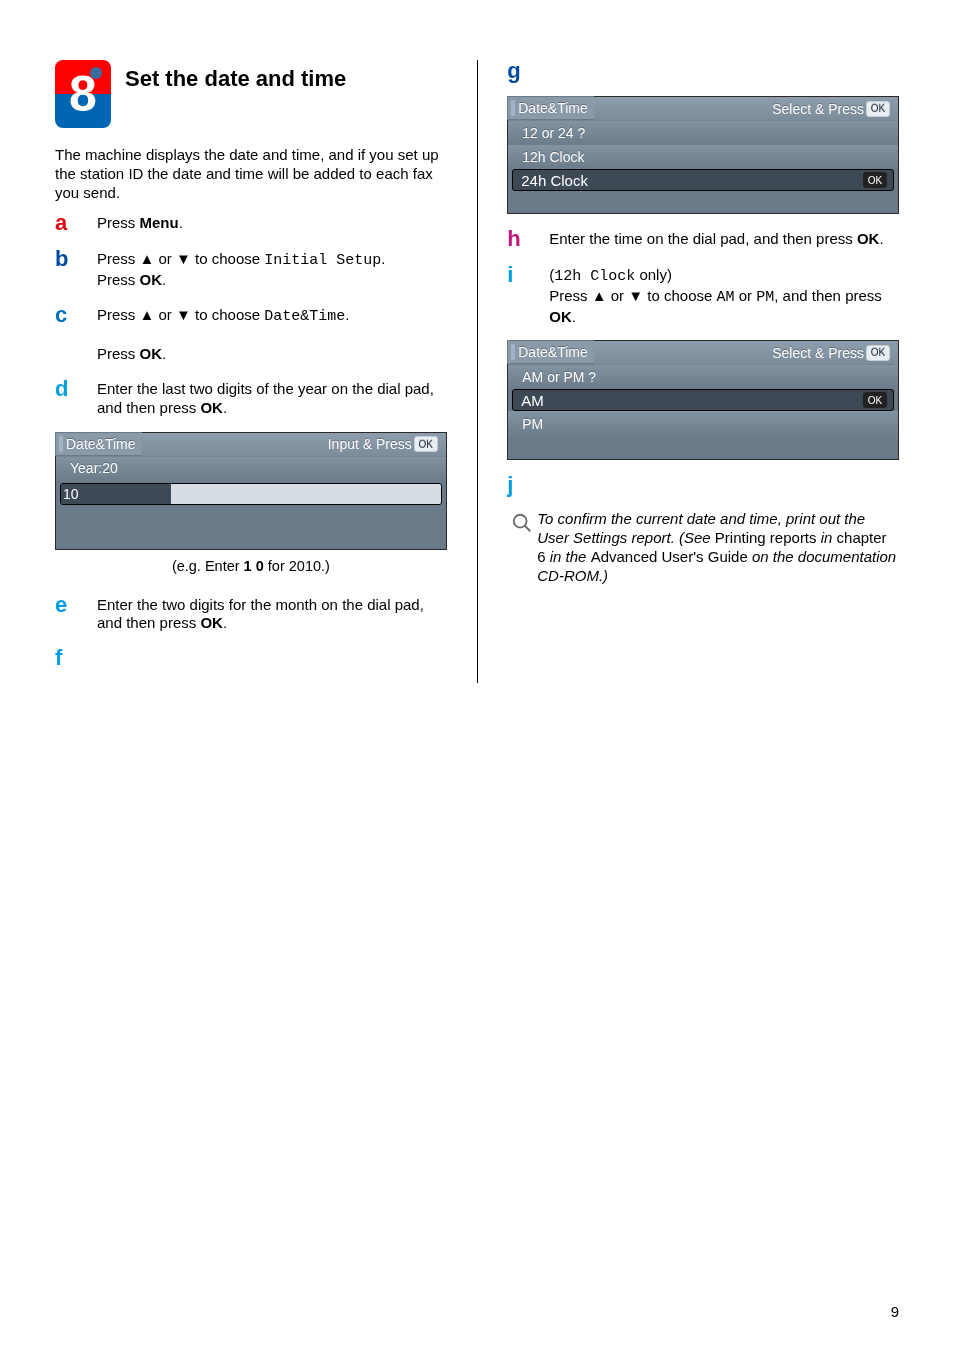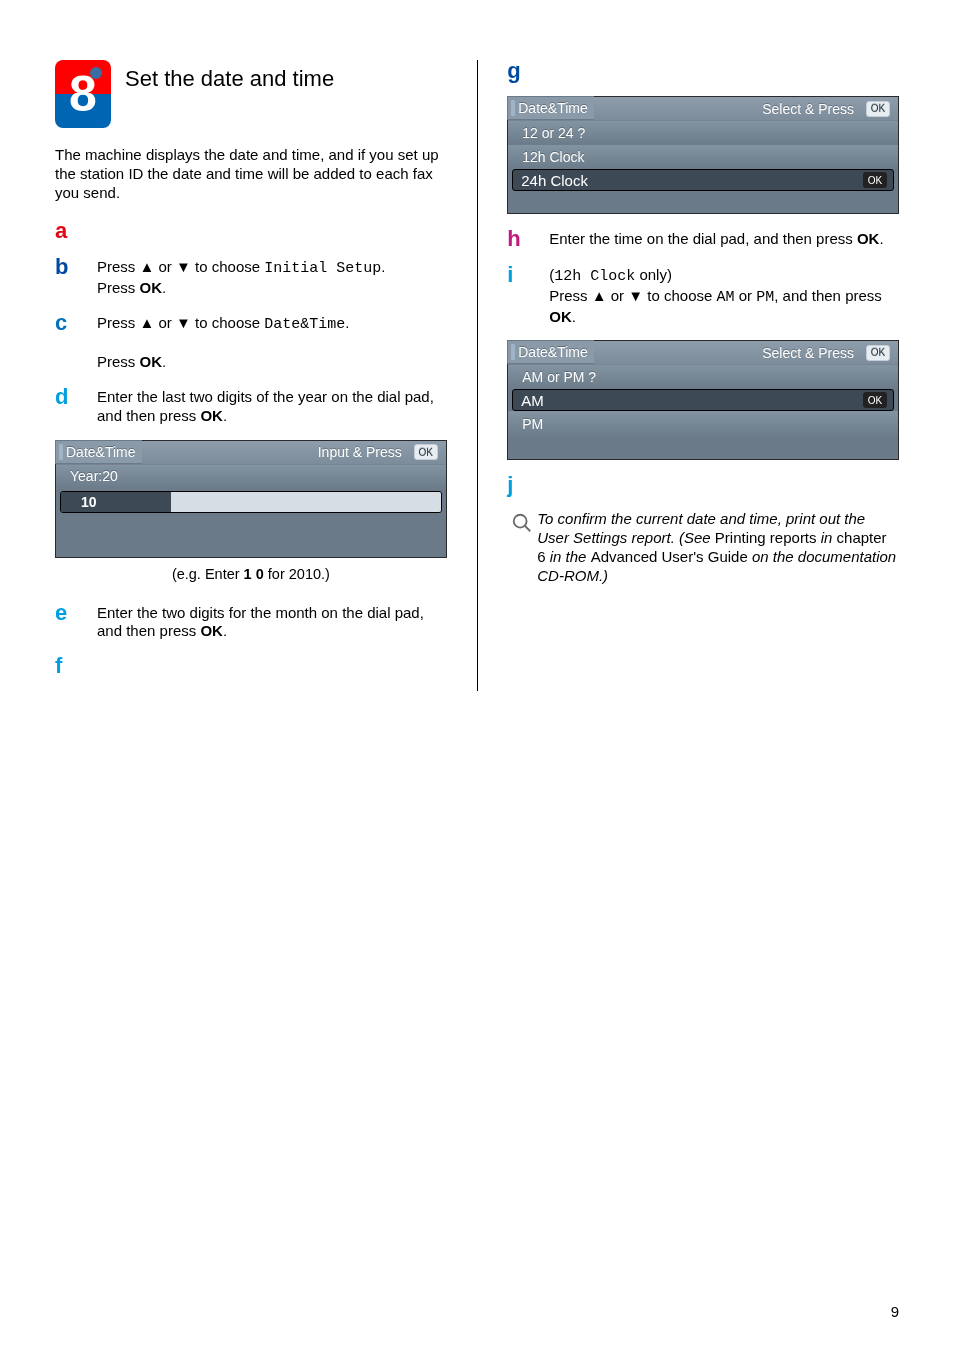--- a/index.html
+++ b/index.html
@@ -26,23 +26,23 @@
     overflow: hidden;
   }
   .badge .top { position:absolute; top:0; left:0; right:0; height:34px; background:#ff0000;}
   .badge .dot { position:absolute; top:7px; right:9px; width:12px; height:12px; border-radius:50%; background:#3b6ea0;}
   .badge .bot { position:absolute; top:34px; left:0; right:0; bottom:0; background:#0066b3;}
   .badge span {
     position: relative; z-index: 2;
     font-size: 50px; font-weight: bold; color: #fff;
     font-family: Arial, sans-serif;
   }
-  .section-title { font-size: 22px; font-weight: normal; padding-top: 6px; }
-
-  .intro { margin-bottom: 18px; line-height: 1.25; }
+  .section-title { font-size: 22px; font-weight: bold; padding-top: 6px; }
+
+  .intro { margin-bottom: 10px; line-height: 1.25; }
 
   .step { display: flex; margin-bottom: 14px; }
   .step .letter {
     font-size: 22px; font-weight: 900;
     font-family: Arial, sans-serif;
     width: 42px; flex-shrink: 0;
     line-height: 1;
   }
   .step .text { flex: 1; line-height: 1.25; padding-top: 2px; }
 
@@ -84,21 +84,21 @@
   }
   .lcd .row {
     height: 24px; display:flex; align-items:center; justify-content:space-between;
     padding: 0 8px 0 14px; color:#fff; font-size:14px;
     background: linear-gradient(#8293a1,#6c7c8a);
     border-bottom:1px solid rgba(0,0,0,0.15);
     text-shadow: 0 -1px 0 rgba(0,0,0,0.25);
     position: relative;
   }
   .lcd .row.top { background: linear-gradient(#8d9dab,#7c8c9a); }
-  .lcd .row .right { display:flex; align-items:center; gap:12px; }
+  .lcd .row .right { display:flex; align-items:center; gap:2px; }
   .lcd .ok-chip {
     display:inline-flex; align-items:center; justify-content:center;
     min-width:24px; height:16px; padding:0 3px;
     background:#e8edf2; color:#2a3a48; font-size:10px; border-radius:3px;
     border:1px solid #c5ced6;
   }
   .lcd .ok-dark {
     display:inline-flex; align-items:center; justify-content:center;
     min-width:24px; height:16px; padding:0 3px;
     background:#222; color:#fff; font-size:10px; border-radius:3px;
@@ -118,23 +118,22 @@
   .lcd .input-cell {
     margin: 2px 4px 0 4px;
     height: 22px;
     display:flex;
     border:1.5px solid #000;
     border-radius:3px;
     overflow:hidden;
   }
   .lcd .input-cell .val {
     width: 110px; background:#3d4a56; color:#fff;
-    display:flex; align-items:center; padding-left:20px;
+    display:flex; align-items:center; padding-left:2px;
     font-size:14px;
-    font-weight:bold;
   }
   .lcd .input-cell .rest { flex:1; background:#d6dde4; }
 
   .caption { text-align:center; margin-top:8px; margin-bottom:20px; font-size:14.5px; }
 
   .tip { display:flex; }
   .tip .icon {
     width:30px; flex-shrink:0; padding-top:2px;
     display:flex; justify-content:center;
   }
@@ -157,20 +156,23 @@
           <div class="bot"></div>
         <span>8</span>
       </div>
       <div class="section-title">Set the date and time</div>
     </div>
 
     <p class="intro">The machine displays the date and time, and if you set up the station ID the date and time will be added to each fax you send.</p>
 
     <div class="step">
       <div class="letter c-a">a</div>
+      <div class="text">
+        <span>Press </span><strong>Menu</strong><span>.</span>
+      </div>
     </div>
 
     <div class="step">
       <div class="letter c-b">b</div>
       <div class="text">
         <span>Press ▲ or ▼ to choose </span><span class="mono">Initial Setup</span><span>.</span><br>
         <span>Press </span><strong>OK</strong><span>.</span>
       </div>
     </div>
 

